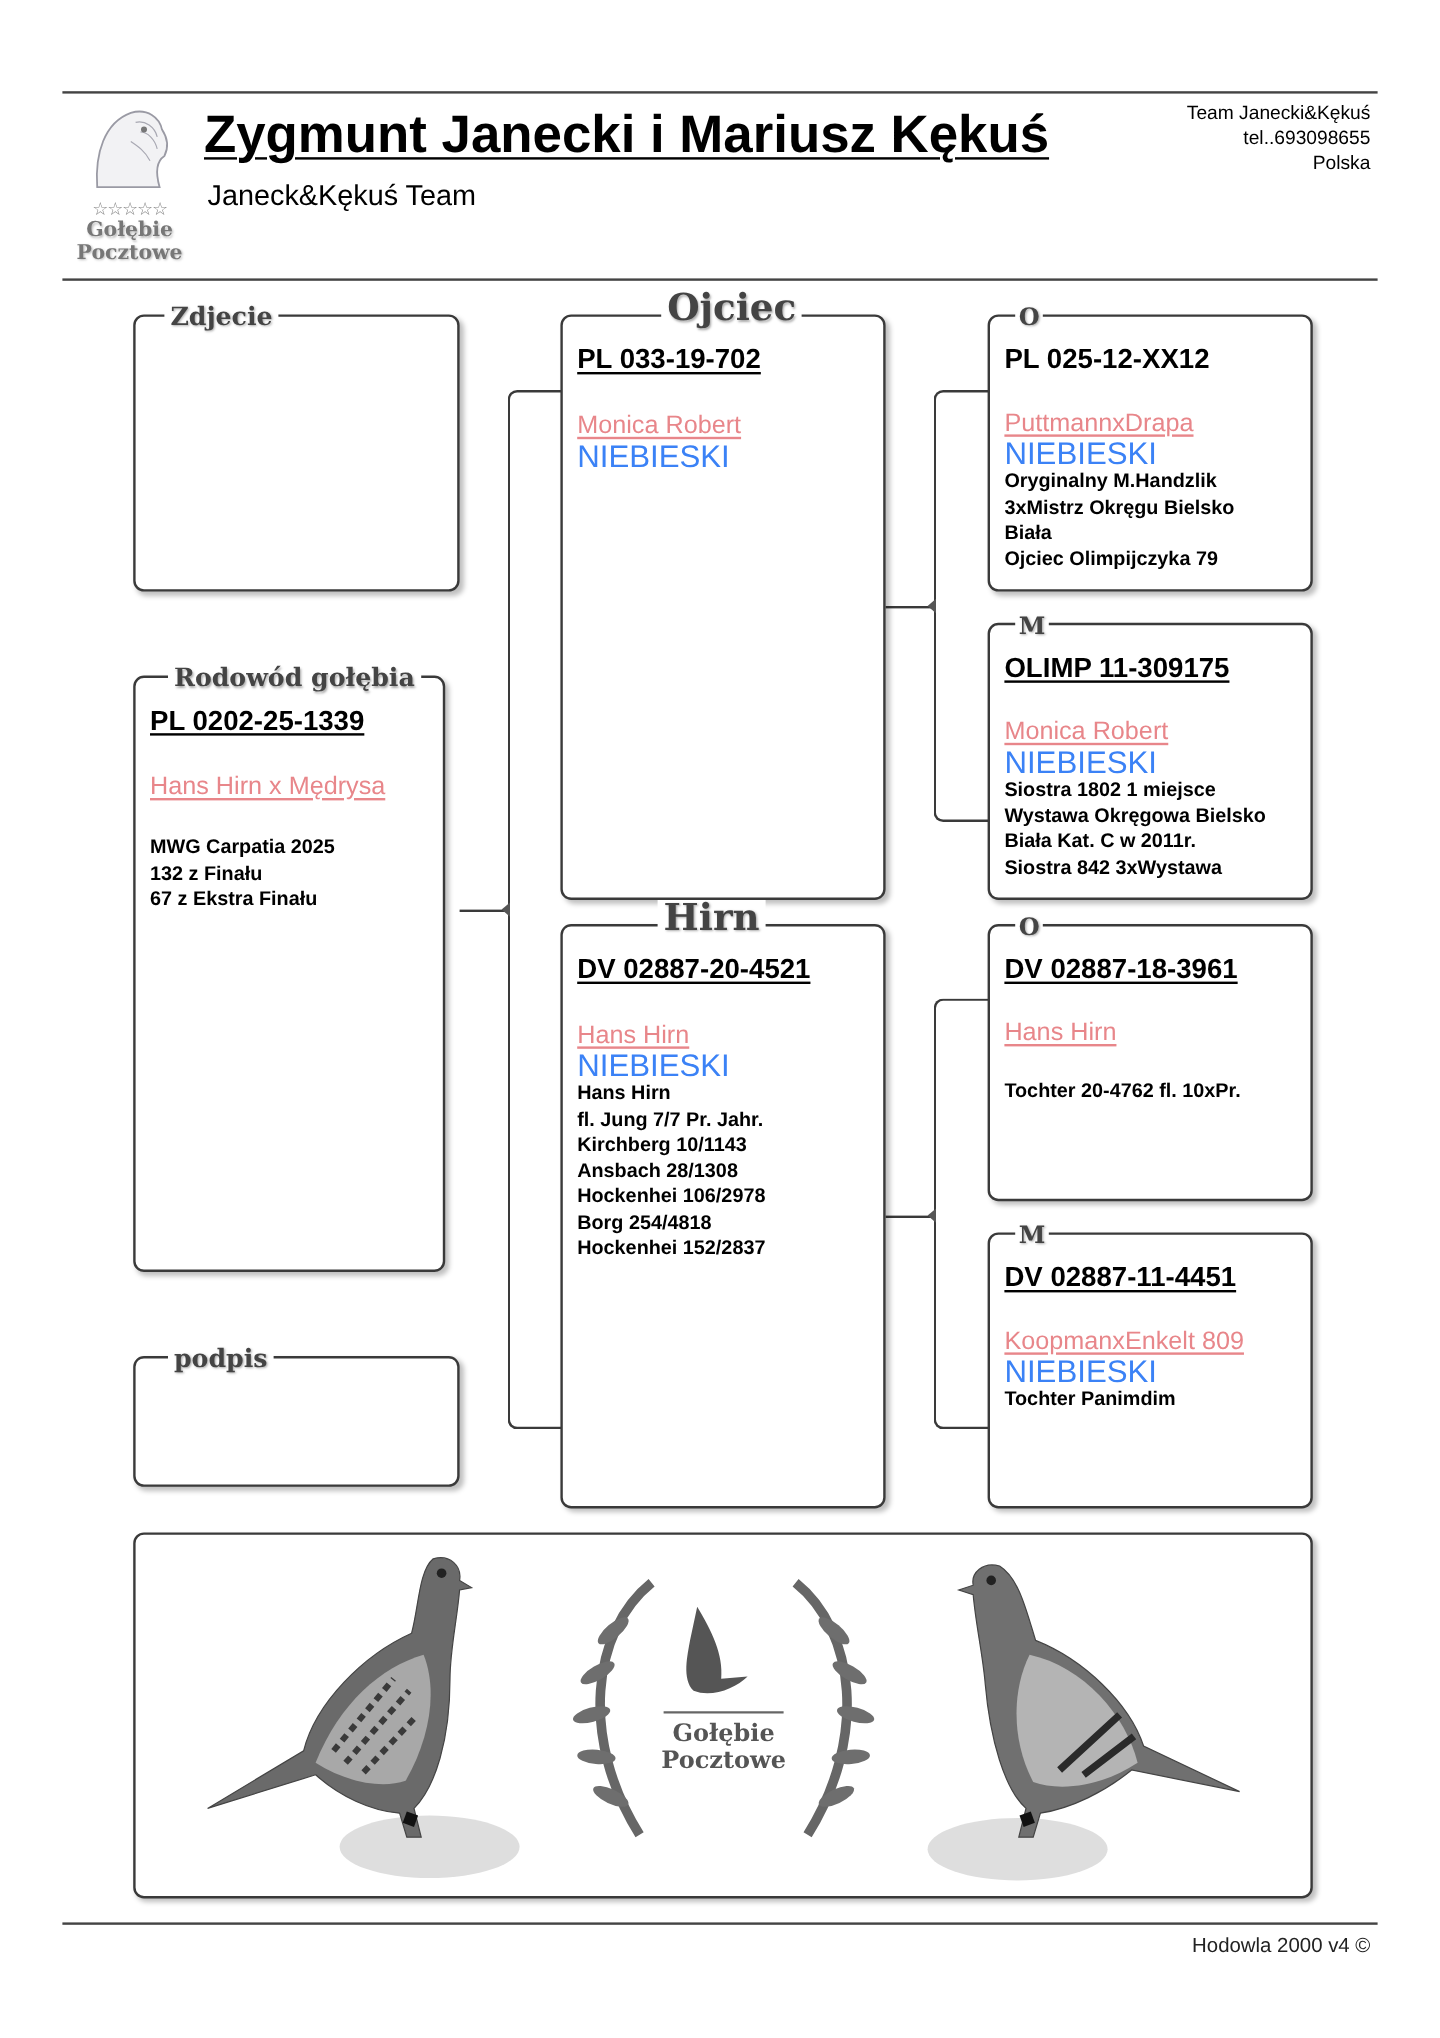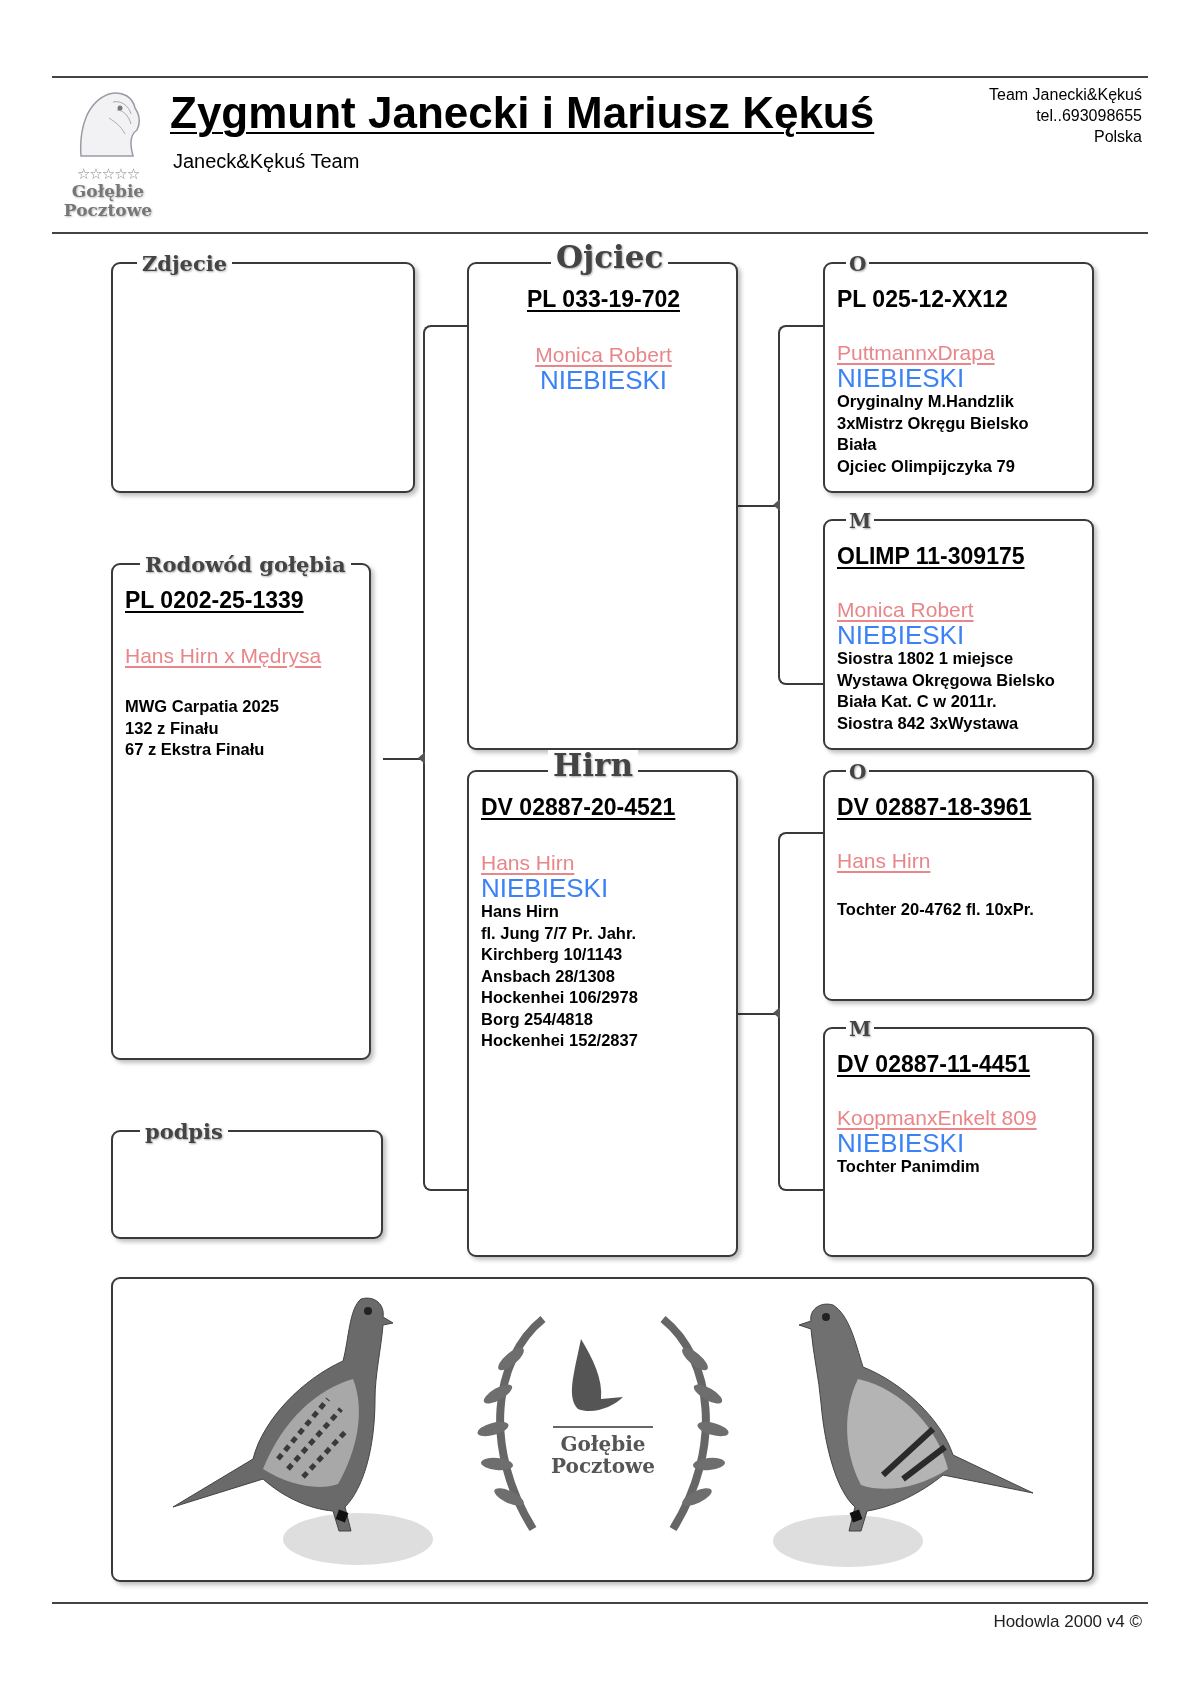--- a/index.html
+++ b/index.html
@@ -6,21 +6,21 @@
   body { width:1200px; height:1698px; position:relative; overflow:hidden;
          font-family:"Liberation Sans", sans-serif; color:#000; }
   .rule { position:absolute; left:52px; width:1096px; height:2px; background:#444; }
   .logo { position:absolute; left:56px; top:86px; width:104px; height:140px; text-align:center; }
   .logo .head { width:70px; height:72px; margin:2px auto 0; }
   .logo .stars { font-size:15px; color:#888; letter-spacing:-1px; line-height:16px; margin-top:2px; }
   .logo .lt { font-family:"DejaVu Serif", serif; font-weight:bold; color:#777; font-size:17px; line-height:19px;
               text-shadow:1px 1px 2px #bbb; }
   .title { position:absolute; left:170px; top:88px; font-size:44px; font-weight:bold; text-decoration:underline;
            text-decoration-thickness:2px; text-underline-offset:4px; white-space:nowrap; }
-  .subtitle { position:absolute; left:173px; top:150px; font-size:20px; }
+  .subtitle { position:absolute; left:173px; top:150px; font-size:24px; }
   .contact { position:absolute; right:58px; top:84px; text-align:right; font-size:16px; line-height:21px; }
   .box { position:absolute; border:2px solid #3a3a3a; border-radius:9px; background:#fff;
          box-shadow:3px 3px 4px rgba(0,0,0,0.25); box-sizing:border-box; }
   .legend { position:absolute; top:-17px; background:#fff; padding:0 5px;
             font-family:"DejaVu Serif", serif; font-weight:bold; color:#444;
             text-shadow:1px 1px 2px #aaa; white-space:nowrap; line-height:30px; }
   .legend.small { font-size:21px; top:-15px; }
   .legend.big { font-size:31px; top:-22px; }
   .legend.letter { font-size:20px; top:-15px; padding:0 3px; }
   .content { position:absolute; left:12px; top:22px; right:10px; }
@@ -70,21 +70,21 @@
 <div class="marker" style="left:418px; top:752px;"></div>
 
 <div class="hline" style="left:738px; top:505px; width:42px;"></div>
 <div class="conn" style="left:778px; top:325px; width:47px; height:360px; border-right:none; border-radius:8px 0 0 8px;"></div>
 <div class="marker" style="left:773px; top:499px;"></div>
 
 <div class="hline" style="left:738px; top:1013px; width:42px;"></div>
 <div class="conn" style="left:778px; top:832px; width:47px; height:359px; border-right:none; border-radius:8px 0 0 8px;"></div>
 <div class="marker" style="left:773px; top:1007px;"></div>
 
-<div class="box" style="left:111px; top:262px; width:304px; height:231px;">
+<div class="box" style="left:111px; top:262px; width:272px; height:231px;">
   <span class="legend small" style="left:24px;">Zdjecie</span>
 </div>
 
 <div class="box" style="left:111px; top:563px; width:260px; height:497px;">
   <span class="legend small" style="left:27px;">Rodowód gołębia</span>
   <div class="content">
     <div class="ring u" style="margin-top:0px;">PL 0202-25-1339</div>
     <div style="height:30px;"></div>
     <a class="breeder">Hans Hirn x Mędrysa</a>
     <div style="height:28px;"></div>
@@ -93,21 +93,21 @@
       <div>132 z Finału</div>
       <div>67 z Ekstra Finału</div>
     </div>
   </div>
 </div>
 
 <div class="box" style="left:111px; top:1130px; width:272px; height:109px;">
   <span class="legend small" style="left:27px;">podpis</span>
 </div>
 
-<div class="box" style="left:467px; top:262px; width:271px; height:488px;text-align:center;">
+<div class="box" style="left:467px; top:262px; width:271px; height:488px;">
   <span class="legend big" style="left:82px;">Ojciec</span>
   <div class="content">
     <div class="ring u">PL 033-19-702</div>
     <div style="height:30px;"></div>
     <a class="breeder">Monica Robert</a>
     <div class="color">NIEBIESKI</div>
   </div>
 </div>
 
 <div class="box" style="left:467px; top:770px; width:271px; height:487px;">

